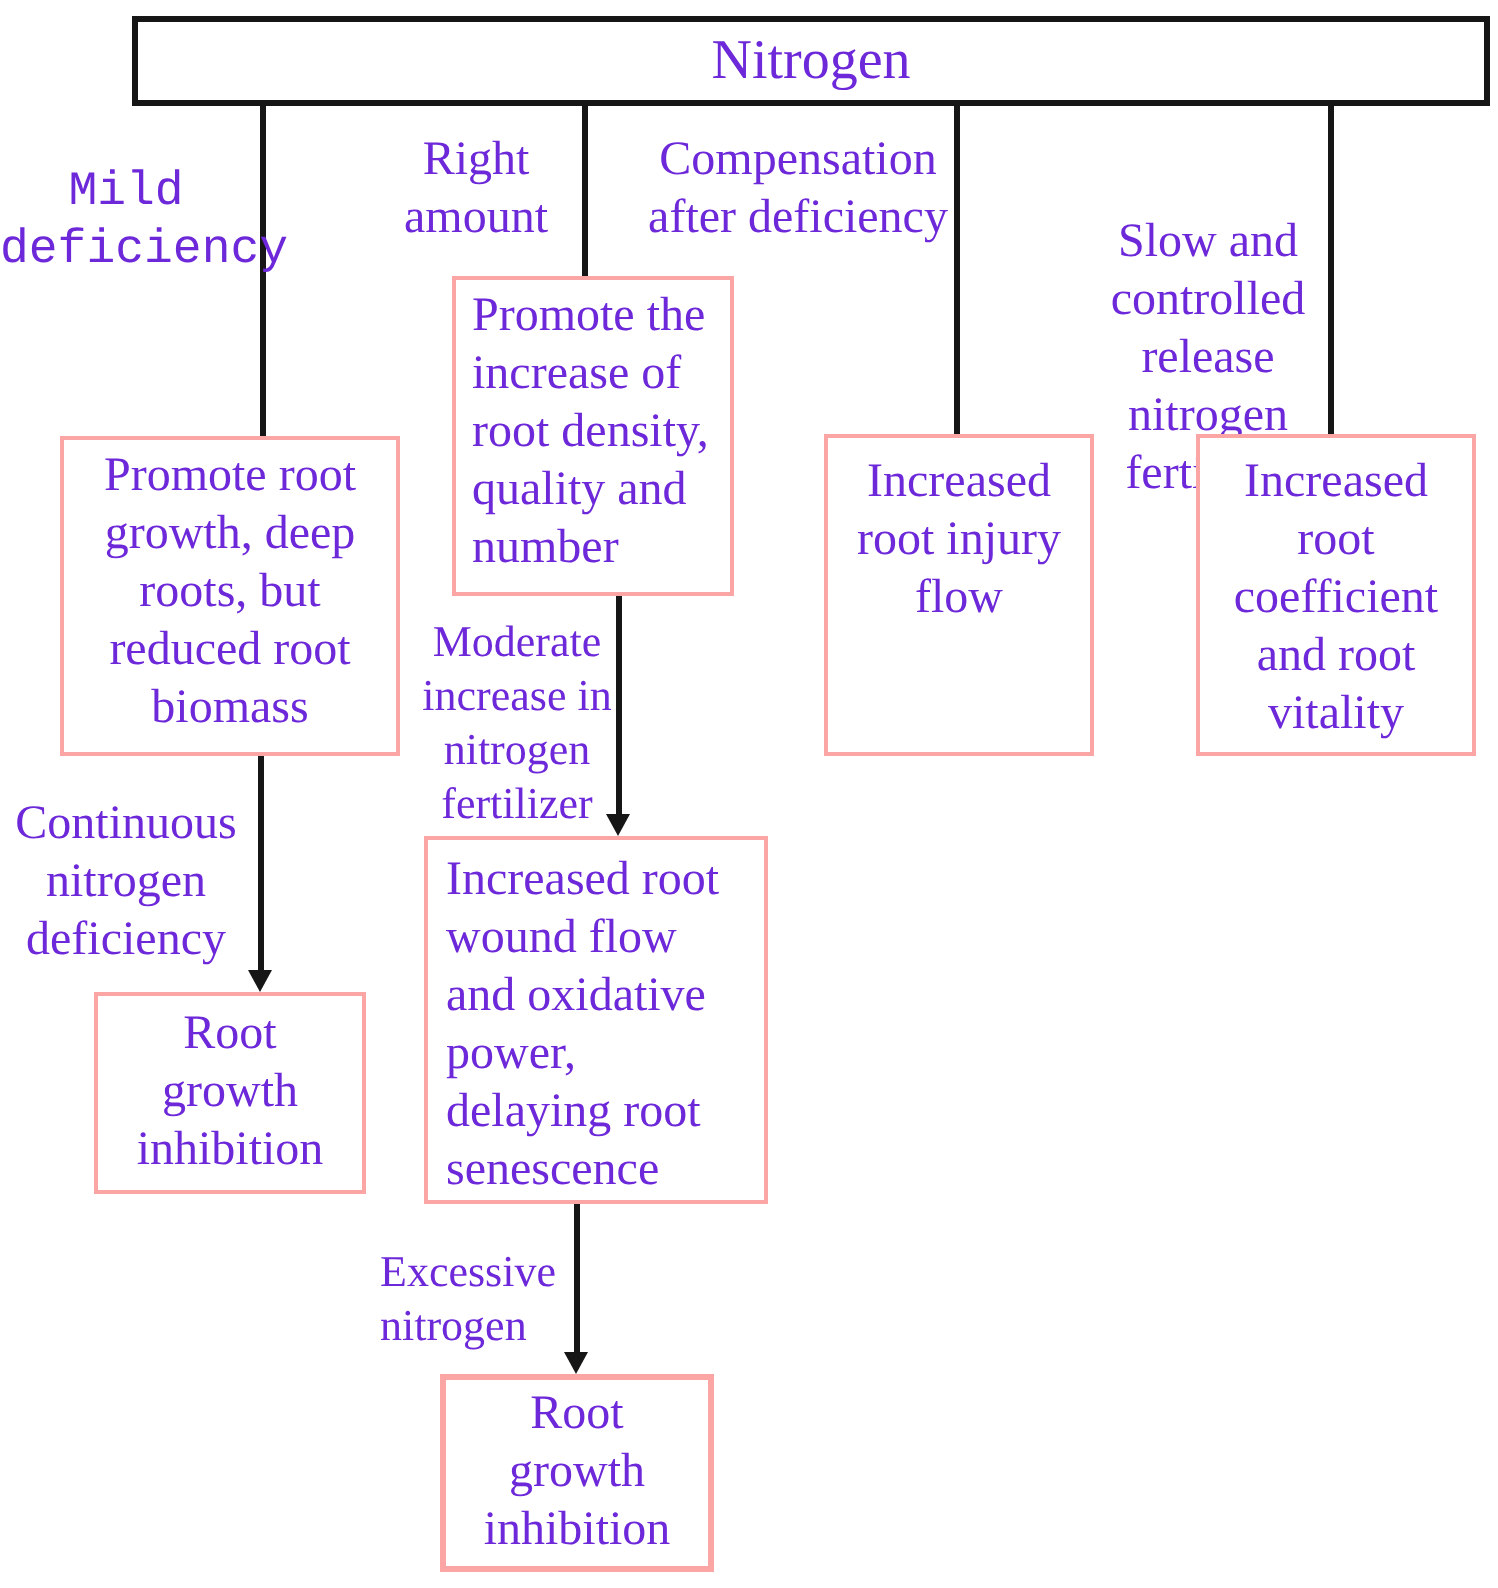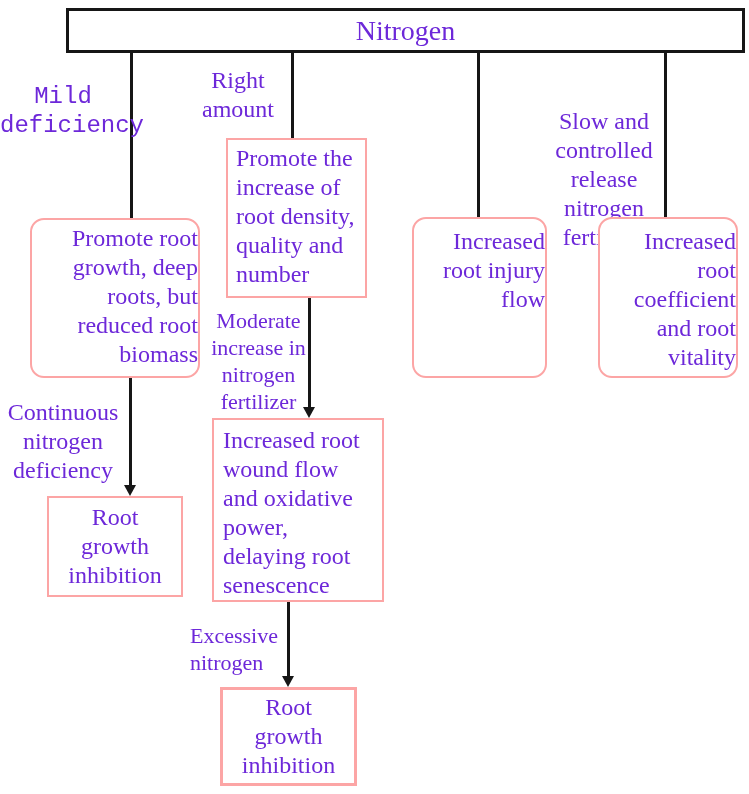--- a/index.html
+++ b/index.html
@@ -18,21 +18,21 @@
   }
   .box {
     position: absolute;
     box-sizing: border-box;
     border: 2px solid #fca5a5;
     background: #ffffff;
     font-size: 24px;
     line-height: 29px;
     white-space: pre-line;
   }
-  .box.center { text-align: right; border-radius: 14px; }
+  .box.center { text-align: center; }
   .box.midv {
     display: flex;
     align-items: center;
     justify-content: center;
     text-align: center;
   }
   .title-box {
     position: absolute;
     box-sizing: border-box;
     border: 3px solid #161616;
@@ -79,20 +79,22 @@
 
   <div class="vline" style="left:130px; top:52px; height:166px;"></div>
   <div class="vline" style="left:291px; top:52px; height:86px;"></div>
   <div class="vline" style="left:477px; top:52px; height:165px;"></div>
   <div class="vline" style="left:664px; top:52px; height:165px;"></div>
 
   <div class="lbl" style="left:0px; top:82px; width:126px;font-family:Liberation Mono, monospace;">Mild
 deficiency</div>
   <div class="lbl" style="left:192px; top:66px; width:92px;">Right
 amount</div>
+  <div class="lbl" style="left:308px; top:66px; width:182px;">Compensation
+after deficiency</div>
   <div class="lbl" style="left:541px; top:63px; width:126px;margin-top:44px;">Slow and
 controlled
 release
 nitrogen
 fertilizer</div>
 
   <div class="box center" style="left:30px; top:218px; width:170px; height:160px; padding-top:4px;">Promote root
 growth, deep
 roots, but
 reduced root

